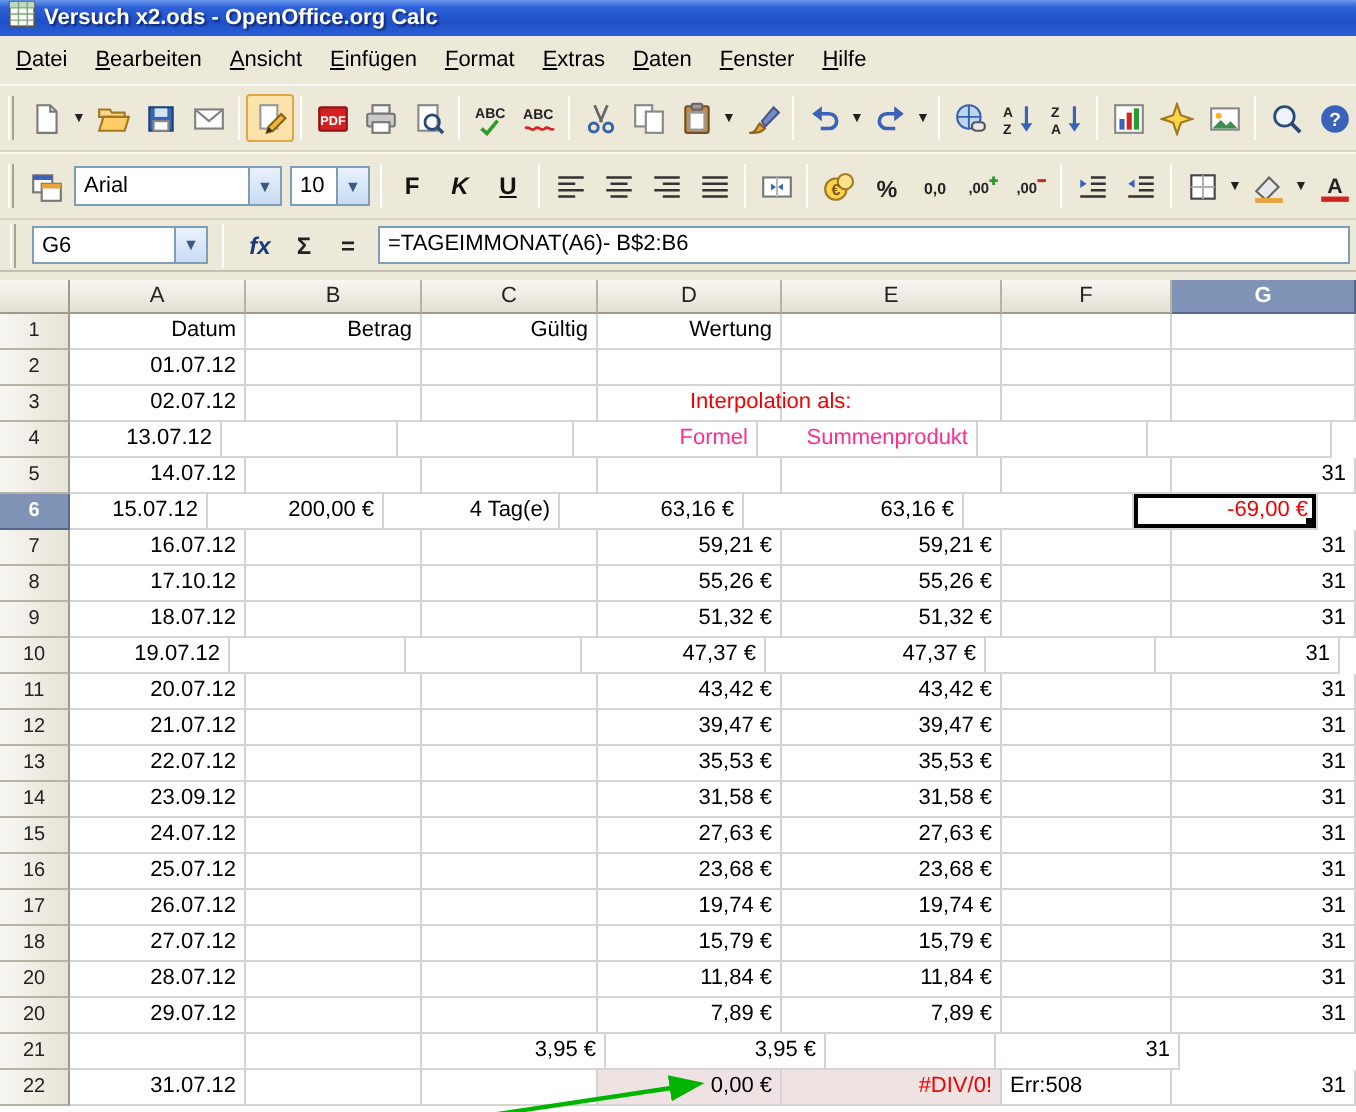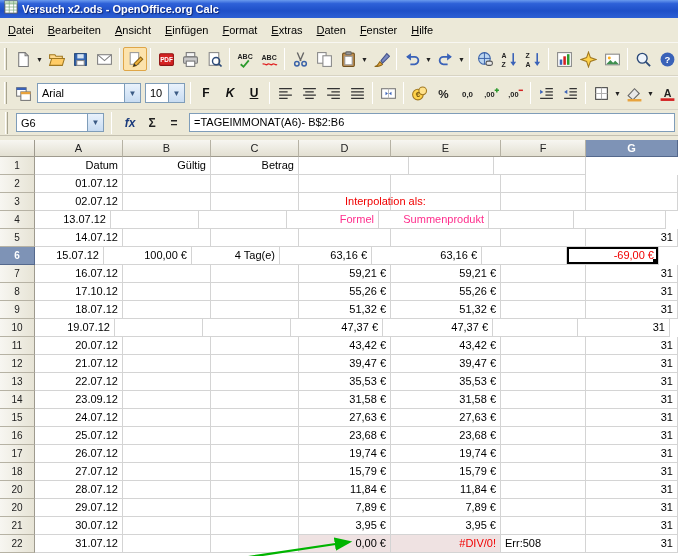--- a/index.html
+++ b/index.html
@@ -493,22 +493,23 @@
         <div class="colh" style="width:88px">B</div>
         <div class="colh" style="width:88px">C</div>
         <div class="colh" style="width:92px">D</div>
         <div class="colh" style="width:110px">E</div>
         <div class="colh" style="width:85px">F</div>
         <div class="colh selh" style="width:92px">G</div>
       </div>
       <div class="grow">
         <div class="rowh">1</div>
         <div class="cell ta-right" style="width:88px">Datum</div>
+        <div class="cell ta-right" style="width:88px">Betrag</div>
         <div class="cell ta-right" style="width:88px">Gültig</div>
-        <div class="cell ta-right" style="width:88px">Betrag</div>
+        <div class="cell ta-right" style="width:92px">Wertung</div>
         <div class="cell" style="width:110px"></div>
         <div class="cell" style="width:85px"></div>
         <div class="cell" style="width:92px"></div>
       </div>
       <div class="grow">
         <div class="rowh">2</div>
         <div class="cell ta-right" style="width:88px">01.07.12</div>
         <div class="cell" style="width:88px"></div>
         <div class="cell" style="width:88px"></div>
         <div class="cell" style="width:92px"></div>
@@ -542,21 +543,21 @@
         <div class="cell" style="width:88px"></div>
         <div class="cell" style="width:88px"></div>
         <div class="cell" style="width:92px"></div>
         <div class="cell" style="width:110px"></div>
         <div class="cell" style="width:85px"></div>
         <div class="cell ta-right" style="width:92px">31</div>
       </div>
       <div class="grow">
         <div class="rowh selh">6</div>
         <div class="cell ta-right" style="width:69px">15.07.12</div>
-        <div class="cell ta-right" style="width:88px">100,00 €</div>
+        <div class="cell ta-right" style="width:88px">200,00 €</div>
         <div class="cell ta-right" style="width:88px">4 Tag(e)</div>
         <div class="cell ta-right" style="width:92px">63,16 €</div>
         <div class="cell ta-right" style="width:110px">63,16 €</div>
         <div class="cell" style="width:85px"></div>
         <div class="cell ta-right c-red cell-selected" style="width:92px">-69,00 €</div>
       </div>
       <div class="grow">
         <div class="rowh">7</div>
         <div class="cell ta-right" style="width:88px">16.07.12</div>
         <div class="cell" style="width:88px"></div>
@@ -691,21 +692,20 @@
         <div class="cell ta-right" style="width:88px">29.07.12</div>
         <div class="cell" style="width:88px"></div>
         <div class="cell" style="width:88px"></div>
         <div class="cell ta-right" style="width:92px">7,89 €</div>
         <div class="cell ta-right" style="width:110px">7,89 €</div>
         <div class="cell" style="width:85px"></div>
         <div class="cell ta-right" style="width:92px">31</div>
       </div>
       <div class="grow">
         <div class="rowh">21</div>
-        <div class="cell ta-right" style="width:88px">30.07.12</div>
         <div class="cell" style="width:88px"></div>
         <div class="cell" style="width:88px"></div>
         <div class="cell ta-right" style="width:92px">3,95 €</div>
         <div class="cell ta-right" style="width:110px">3,95 €</div>
         <div class="cell" style="width:85px"></div>
         <div class="cell ta-right" style="width:92px">31</div>
       </div>
       <div class="grow">
         <div class="rowh">22</div>
         <div class="cell ta-right" style="width:88px">31.07.12</div>

